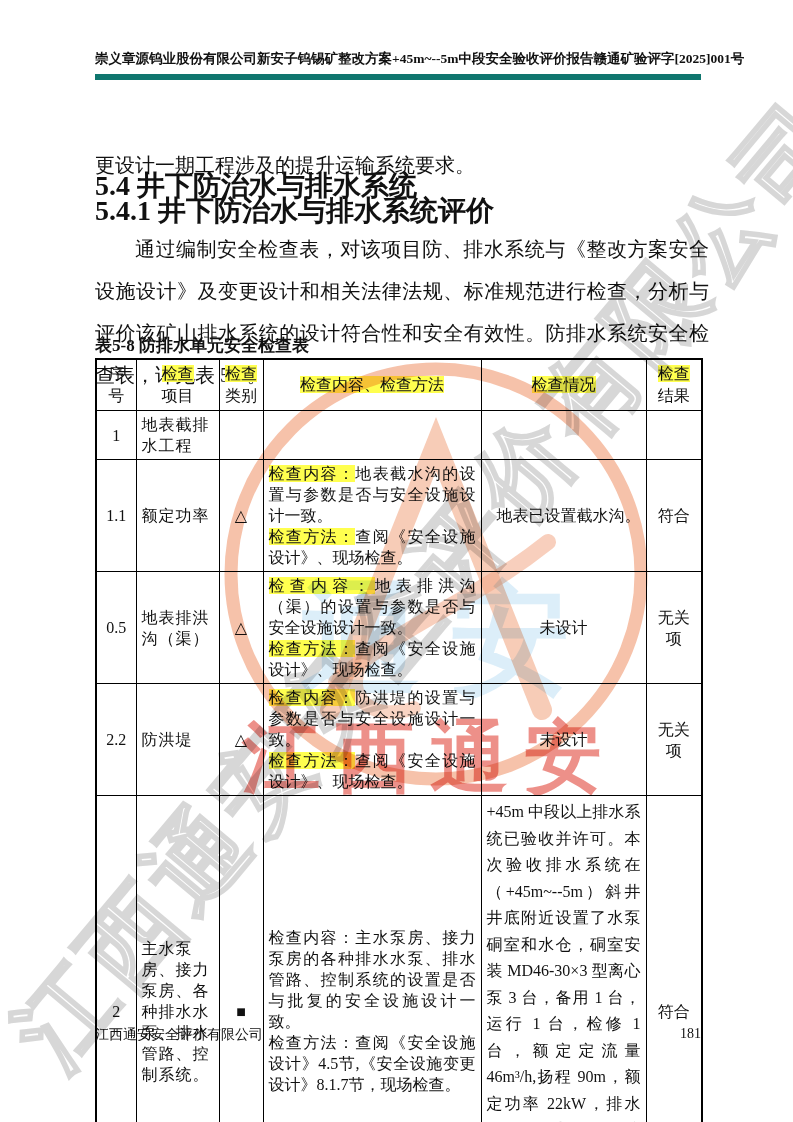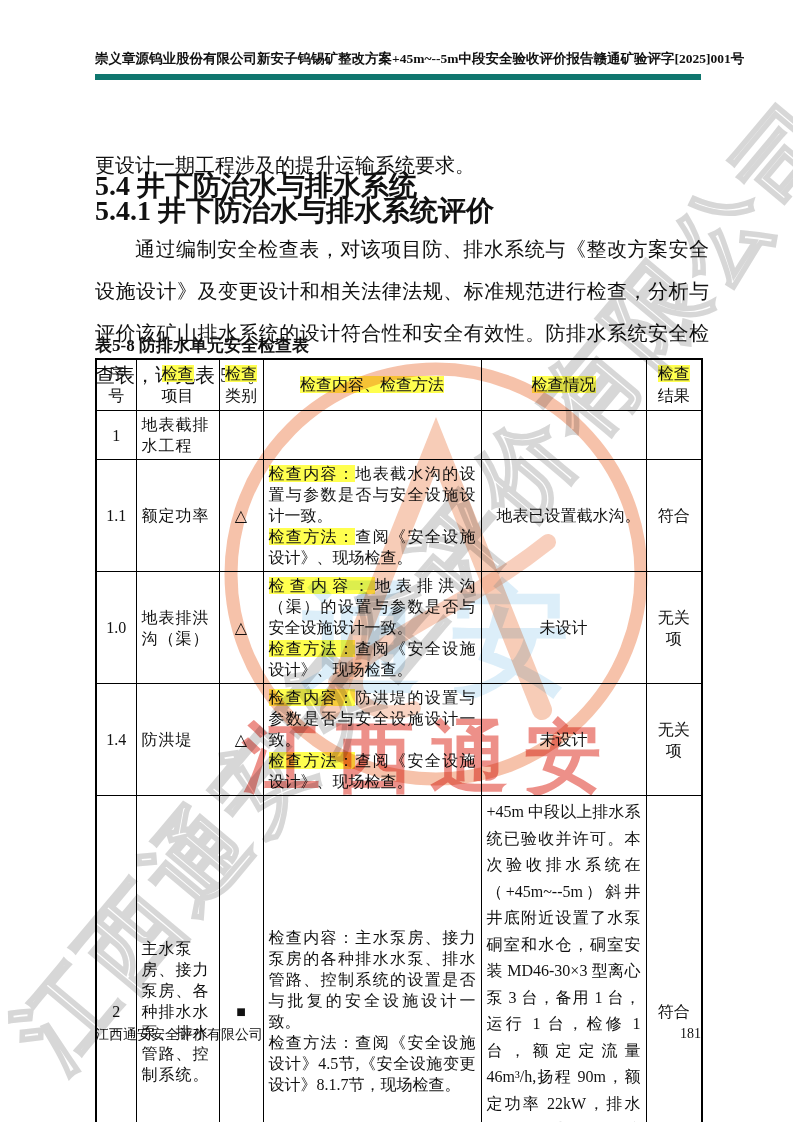--- a/index.html
+++ b/index.html
@@ -146,33 +146,33 @@
         <td class="c-cat">△</td>
         <td class="c-content">
           <div class="seg"><span class="hl">检查内容：</span><span>地表截水沟的设置与参数是否与安全设施设计一致。</span></div>
           <div class="seg"><span class="hl">检查方法：</span><span>查阅《安全设施设计》、现场检查。</span></div>
         </td>
         <td class="c-sit" style="text-align:right;">地表已设置截水沟。</td>
         <td class="c-res">符合</td>
       </tr>
 
       <tr style="height:104px">
-        <td class="c-no">1.0</td>
+        <td class="c-no">0.5</td>
         <td class="c-item">地表排洪沟（渠）</td>
         <td class="c-cat">△</td>
         <td class="c-content">
           <div class="seg"><span class="hl">检查内容：</span><span>地表排洪沟（渠）的设置与参数是否与安全设施设计一致。</span></div>
           <div class="seg"><span class="hl">检查方法：</span><span>查阅《安全设施设计》、现场检查。</span></div>
         </td>
         <td class="c-sit">未设计</td>
         <td class="c-res">无关项</td>
       </tr>
 
       <tr style="height:86px">
-        <td class="c-no">1.4</td>
+        <td class="c-no">2.2</td>
         <td class="c-item">防洪堤</td>
         <td class="c-cat">△</td>
         <td class="c-content">
           <div class="seg"><span class="hl">检查内容：</span><span>防洪堤的设置与参数是否与安全设施设计一致。</span></div>
           <div class="seg"><span class="hl">检查方法：</span><span>查阅《安全设施设计》、现场检查。</span></div>
         </td>
         <td class="c-sit">未设计</td>
         <td class="c-res">无关项</td>
       </tr>
 

